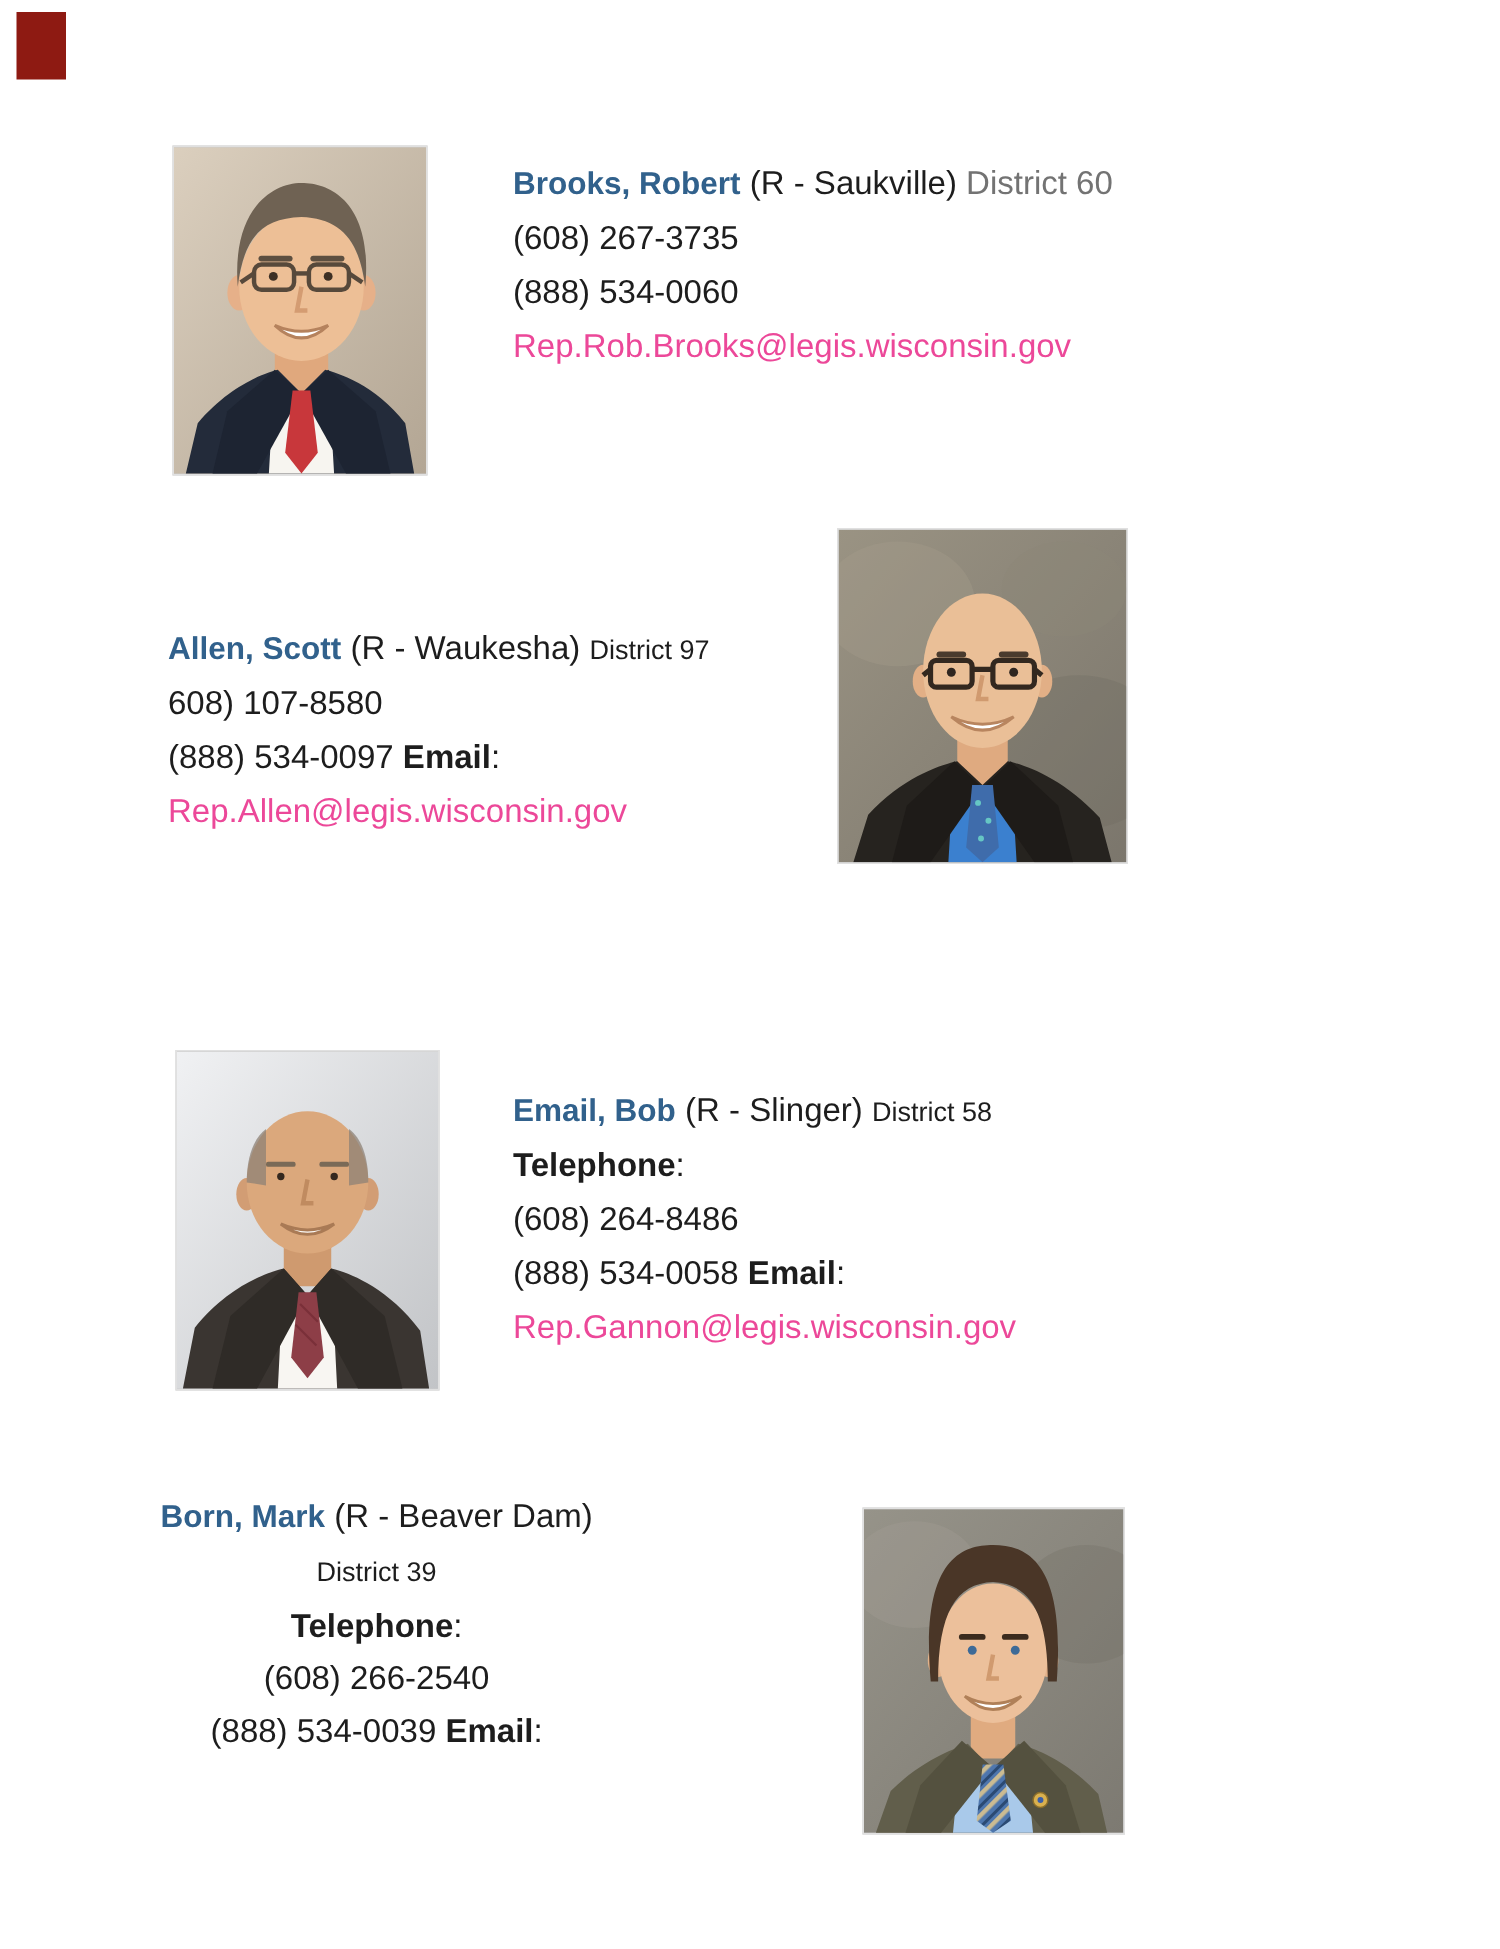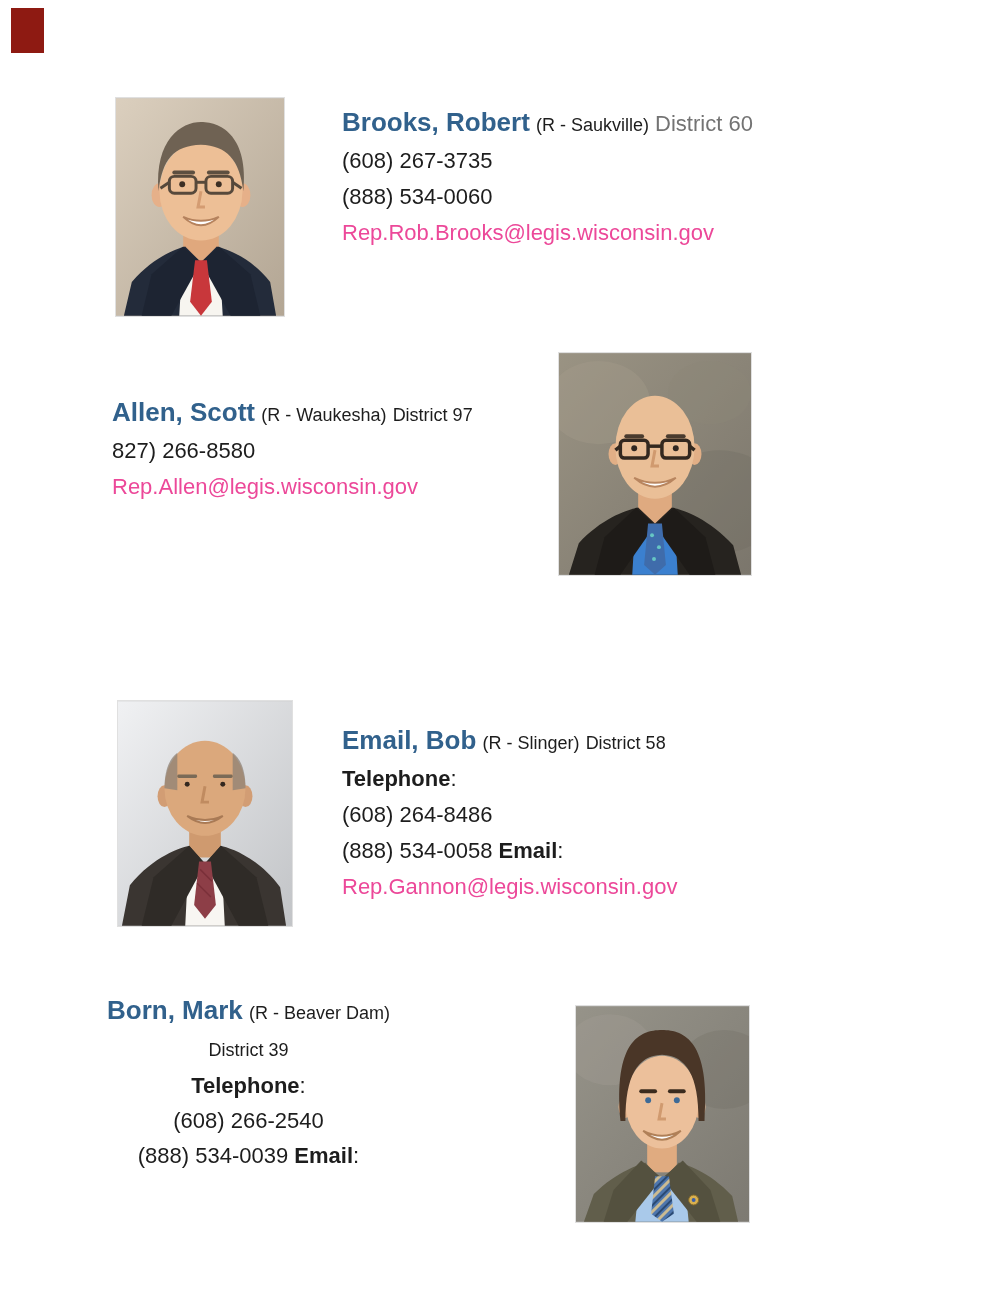--- a/index.html
+++ b/index.html
@@ -6,22 +6,22 @@
   .page{
     position:relative;width:1000px;height:1299px;background:#ffffff;
     font-family:"Liberation Sans",sans-serif;color:#1d1d1d;overflow:hidden;
   }
   .red-marker{position:absolute;left:11px;top:8px;width:33px;height:45px;background:#8e1a12;}
   .photo{position:absolute;box-sizing:border-box;border:1px solid #e0e0e0;overflow:hidden;background:#cccccc;}
   .photo svg{display:block;width:100%;height:100%;}
   .txt{position:absolute;font-size:22px;line-height:36px;white-space:nowrap;}
   .txt.tight{line-height:35px;text-align:center;}
   .line{height:inherit;}
-  .name{font-weight:bold;color:#31618c;font-size:26px;}
-  .party{font-size:18px;color:#1d1d1d;}
+  .name{font-weight:bold;color:#31618c;font-size:21px;}
+  .party{font-size:22px;color:#1d1d1d;}
   .dist-lg{font-size:22px;color:#737373;}
   .dist-sm{font-size:18px;color:#1d1d1d;}
   .lbl{font-weight:bold;color:#1d1d1d;}
   a.email{color:#ec4899;text-decoration:none;cursor:pointer;}
 </style>
 </head>
 <body>
 
 <div class="page">
 
@@ -66,25 +66,27 @@
       <div class="line"><span class="name">Brooks, Robert</span>
         <span class="party">(R - Saukville)</span>
         <span class="dist-lg">District 60</span></div>
       <div class="line"><span>(608) 267-3735</span></div>
       <div class="line"><span>(888) 534-0060</span></div>
       <div class="line"><a class="email">Rep.Rob.Brooks@legis.wisconsin.gov</a></div>
     </div>
   </section>
 
   <section>
-    <div class="txt" style="left:112px;top:394px;">
+    <div class="txt" style="left:112px;top:414px;">
       <div class="line"><span class="name">Allen, Scott</span>
         <span class="party">(R - Waukesha)</span>
         <span class="dist-sm">District 97</span></div>
-      <div class="line"><span>827) 266-8580</span></div>
+      <div class="line"><span>608) 107-8580</span></div>
+      <div class="line"><span>(888) 534-0097</span>
+        <span class="lbl">Email</span><span>:</span></div>
       <div class="line"><a class="email">Rep.Allen@legis.wisconsin.gov</a></div>
     </div>
     <div class="photo" style="left:558px;top:352px;width:194px;height:224px;">
       <svg viewBox="0 0 194 224" xmlns="http://www.w3.org/2000/svg">
         <defs>
           <linearGradient id="bgAllen" x1="0" y1="0" x2="1" y2="1">
             <stop offset="0" stop-color="#9a9383"></stop>
               <stop offset="1" stop-color="#7b766c"></stop>
           </linearGradient>
         </defs>

